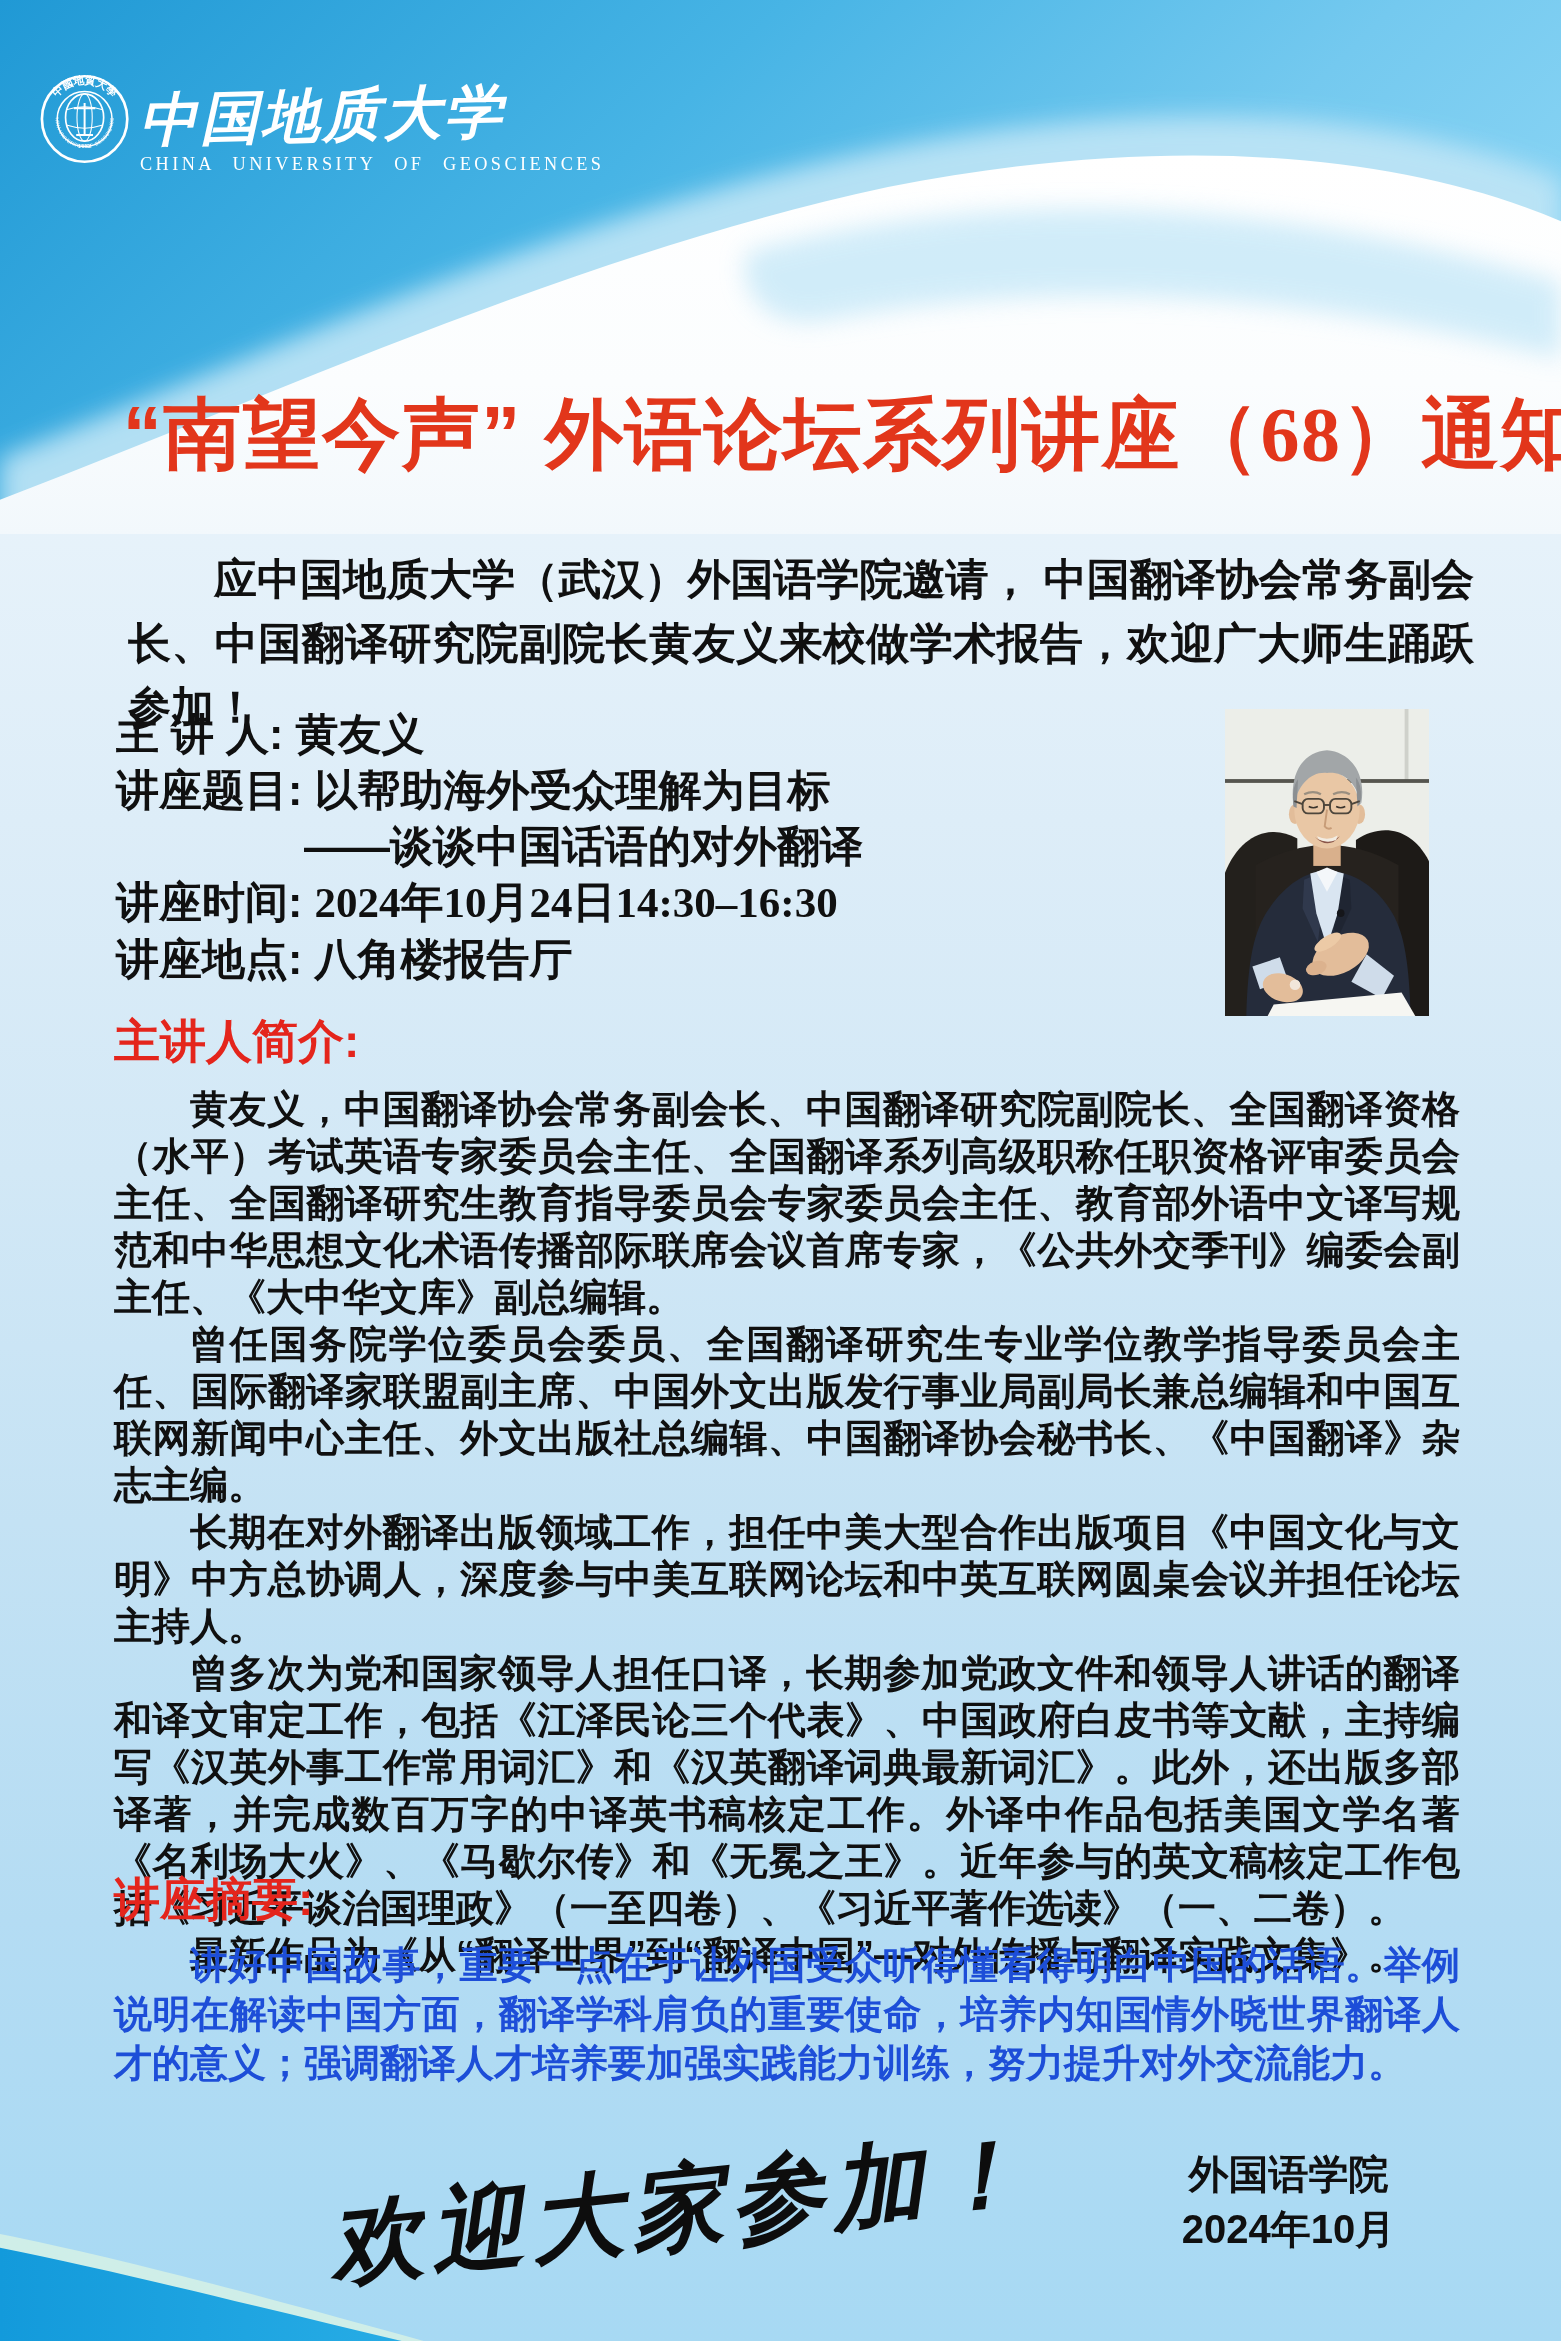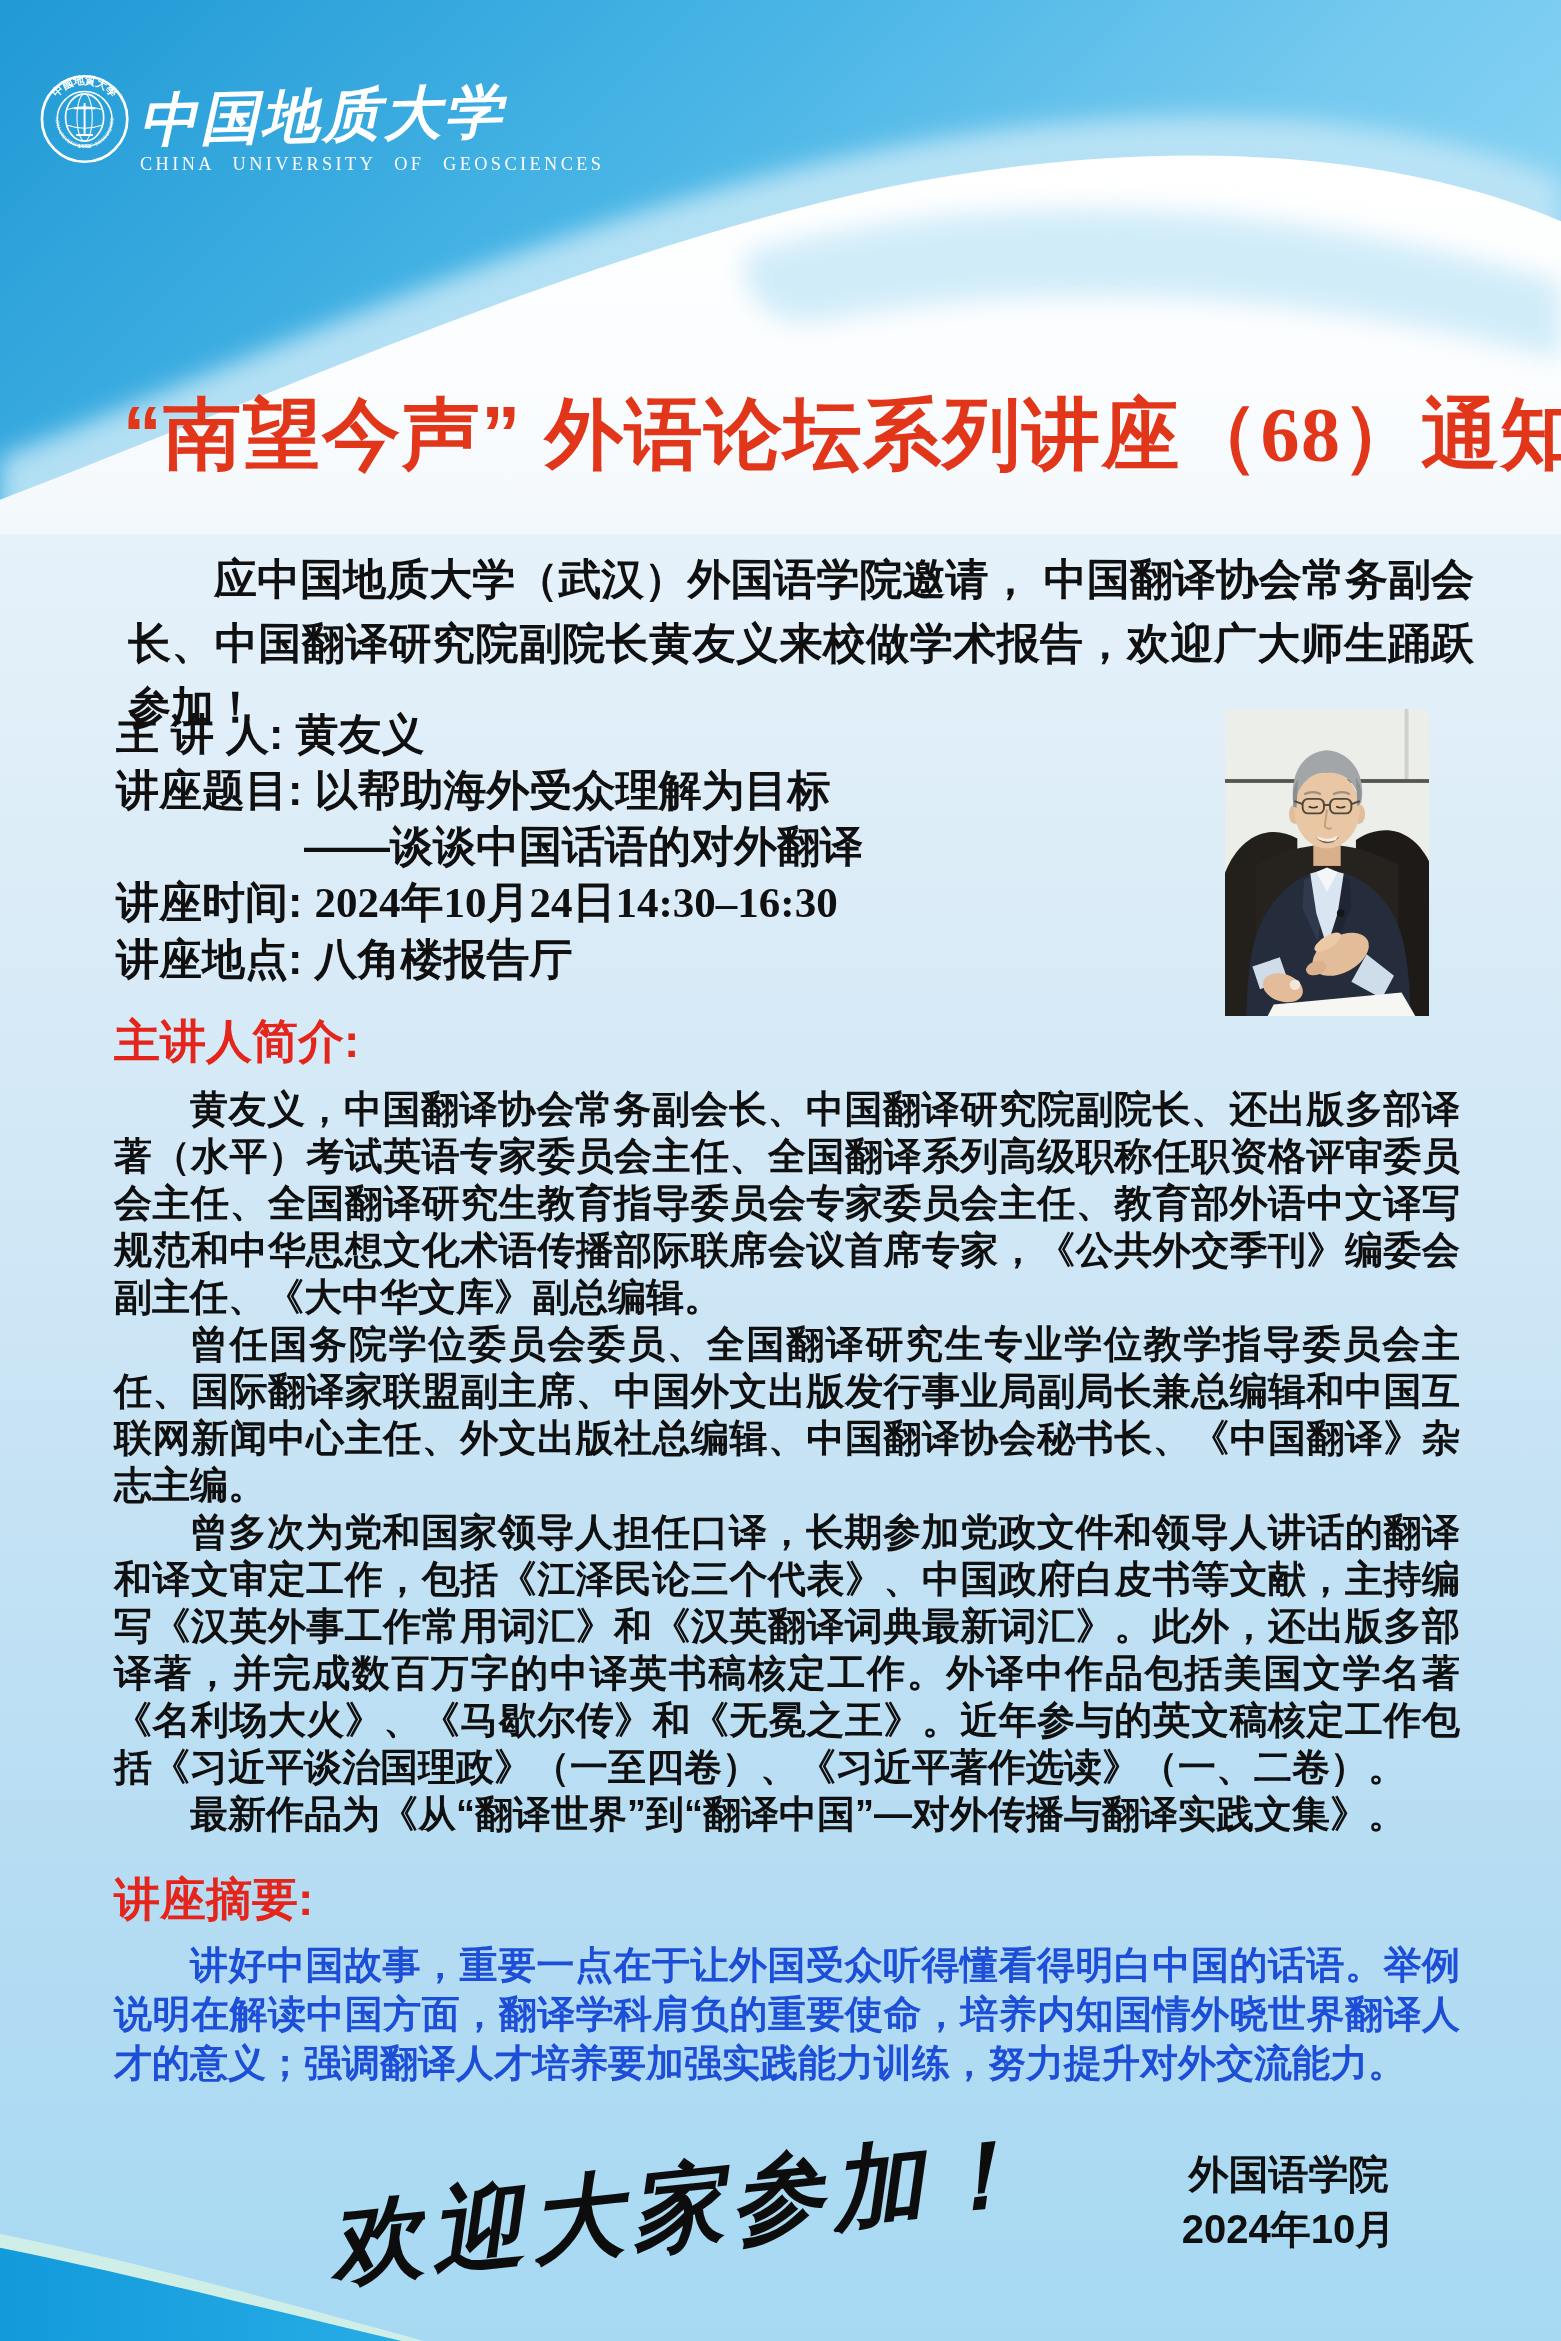--- a/index.html
+++ b/index.html
@@ -170,22 +170,23 @@
       <ellipse cx="76" cy="366" rx="27" ry="18" fill="#e3bd9a" transform="rotate(18 76 366)"></ellipse>
       <circle cx="92" cy="362" r="7" fill="#f1e6da"></circle>
 
       <path d="M64,388 L232,372 L250,403 L56,403 Z" fill="#f6f6f2"></path>
     </g>
   </svg>
 </div>
 
 <div class="sec-head" style="top:1011px;">主讲人简介:</div>
 <div class="bio">
-  <p>黄友义，中国翻译协会常务副会长、中国翻译研究院副院长、还出版多部译著（水平）考试英语专家委员会主任、全国翻译系列高级职称任职资格评审委员会主任、全国翻译研究生教育指导委员会专家委员会主任、教育部外语中文译写规范和中华思想文化术语传播部际联席会议首席专家，《公共外交季刊》编委会副主任、《大中华文库》副总编辑。</p>
+  <p>黄友义，中国翻译协会常务副会长、中国翻译研究院副院长、全国翻译资格（水平）考试英语专家委员会主任、全国翻译系列高级职称任职资格评审委员会主任、全国翻译研究生教育指导委员会专家委员会主任、教育部外语中文译写规范和中华思想文化术语传播部际联席会议首席专家，《公共外交季刊》编委会副主任、《大中华文库》副总编辑。</p>
   <p>曾任国务院学位委员会委员、全国翻译研究生专业学位教学指导委员会主任、国际翻译家联盟副主席、中国外文出版发行事业局副局长兼总编辑和中国互联网新闻中心主任、外文出版社总编辑、中国翻译协会秘书长、《中国翻译》杂志主编。</p>
+  <p>长期在对外翻译出版领域工作，担任中美大型合作出版项目《中国文化与文明》中方总协调人，深度参与中美互联网论坛和中英互联网圆桌会议并担任论坛主持人。</p>
   <p>曾多次为党和国家领导人担任口译，长期参加党政文件和领导人讲话的翻译和译文审定工作，包括《江泽民论三个代表》、中国政府白皮书等文献，主持编写《汉英外事工作常用词汇》和《汉英翻译词典最新词汇》。此外，还出版多部译著，并完成数百万字的中译英书稿核定工作。外译中作品包括美国文学名著《名利场大火》、《马歇尔传》和《无冕之王》。近年参与的英文稿核定工作包括《习近平谈治国理政》（一至四卷）、《习近平著作选读》（一、二卷）。</p>
   <p>最新作品为《从“翻译世界”到“翻译中国”—对外传播与翻译实践文集》。</p>
 </div>
 
 <div class="sec-head" style="top:1869px;">讲座摘要:</div>
 <div class="abstract">
   <p>讲好中国故事，重要一点在于让外国受众听得懂看得明白中国的话语。举例说明在解读中国方面，翻译学科肩负的重要使命，培养内知国情外晓世界翻译人才的意义；强调翻译人才培养要加强实践能力训练，努力提升对外交流能力。</p>
 </div>
 
 <div class="callig">欢迎大家参加！</div>

